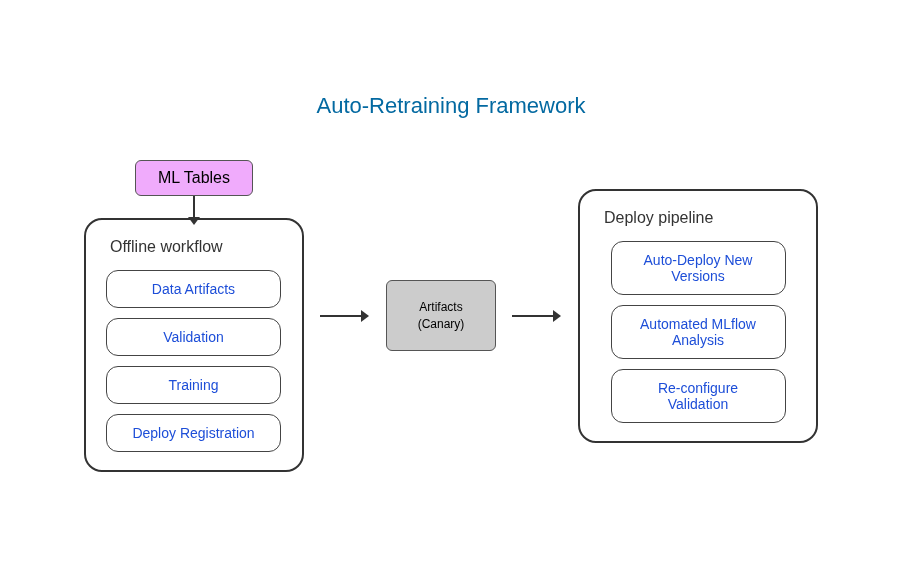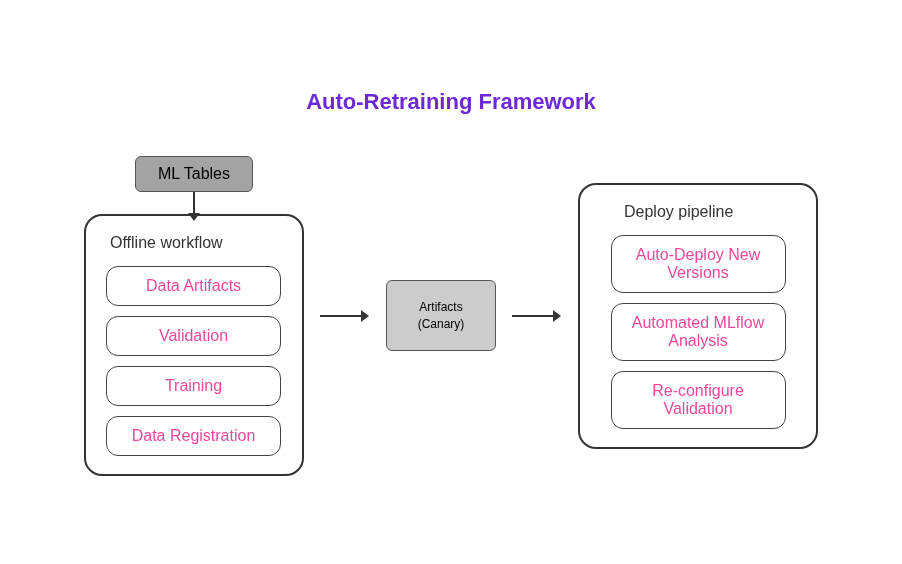--- a/index.html
+++ b/index.html
@@ -14,38 +14,38 @@
       overflow: hidden;
     }
     .diagram-wrapper {
       display: flex;
       flex-direction: column;
       align-items: center;
       width: 860px;
     }
     .title {
       font-size: 22px;
-      font-weight: 700;
+      font-weight: 400;
       margin-bottom: 41px;
-      color: #6d28d9;
+      color: #0369a1;
     }
     .main-row {
       display: flex;
       align-items: center;
       gap: 16px;
     }
     
     .offline-container {
       display: flex;
       flex-direction: column;
       align-items: center;
       position: relative;
     }
     .ml-tables-box {
-      background: #a3a3a3;
+      background: #f0abfc;
       border: 1.5px solid #555;
       border-radius: 6px;
       padding: 8px 22px;
       font-size: 16px;
       margin-bottom: 0px;
       position: relative;
       z-index: 2;
     }
     .arrow-down {
       width: 2px;
@@ -79,25 +79,25 @@
       font-size: 16px;
       color: #333;
       margin-bottom: 4px;
       align-self: flex-start;
       padding-left: 4px;
     }
     .inner-box {
       border: 1.5px solid #444;
       border-radius: 12px;
       padding: 10px 16px;
-      font-size: 16px;
+      font-size: 14px;
       text-align: center;
       width: 175px;
       background: #fff;
-      color: #ec4899;
+      color: #1d4ed8;
     }
     
     .arrow-right {
       display: flex;
       align-items: center;
       width: 50px;
       position: relative;
     }
     .arrow-right-line {
       width: 42px;
@@ -132,39 +132,38 @@
       border-radius: 18px;
       padding: 18px 20px 18px 20px;
       display: flex;
       flex-direction: column;
       align-items: center;
       gap: 10px;
       width: 240px;
     }
     .deploy-box .box-label {
       align-self: flex-start;
-      margin-left: 20px;
     }
   </style>
 </head>
 <body>
 
 <div class="diagram-wrapper">
   <div class="title">Auto-Retraining Framework</div>
   <div class="main-row">
 
     <div class="offline-container">
       <div class="ml-tables-box">ML Tables</div>
       <div class="arrow-down"></div>
       <div class="offline-box">
         <div class="box-label">Offline workflow</div>
         <div class="inner-box">Data Artifacts</div>
         <div class="inner-box">Validation</div>
         <div class="inner-box">Training</div>
-        <div class="inner-box">Data Registration</div>
+        <div class="inner-box">Deploy Registration</div>
       </div>
     </div>
 
     <div class="arrow-right">
       <div class="arrow-right-line"></div>
     </div>
 
     <div class="artifacts-box">
       <span>Artifacts</span><br>
       <span>(Canary)</span>

